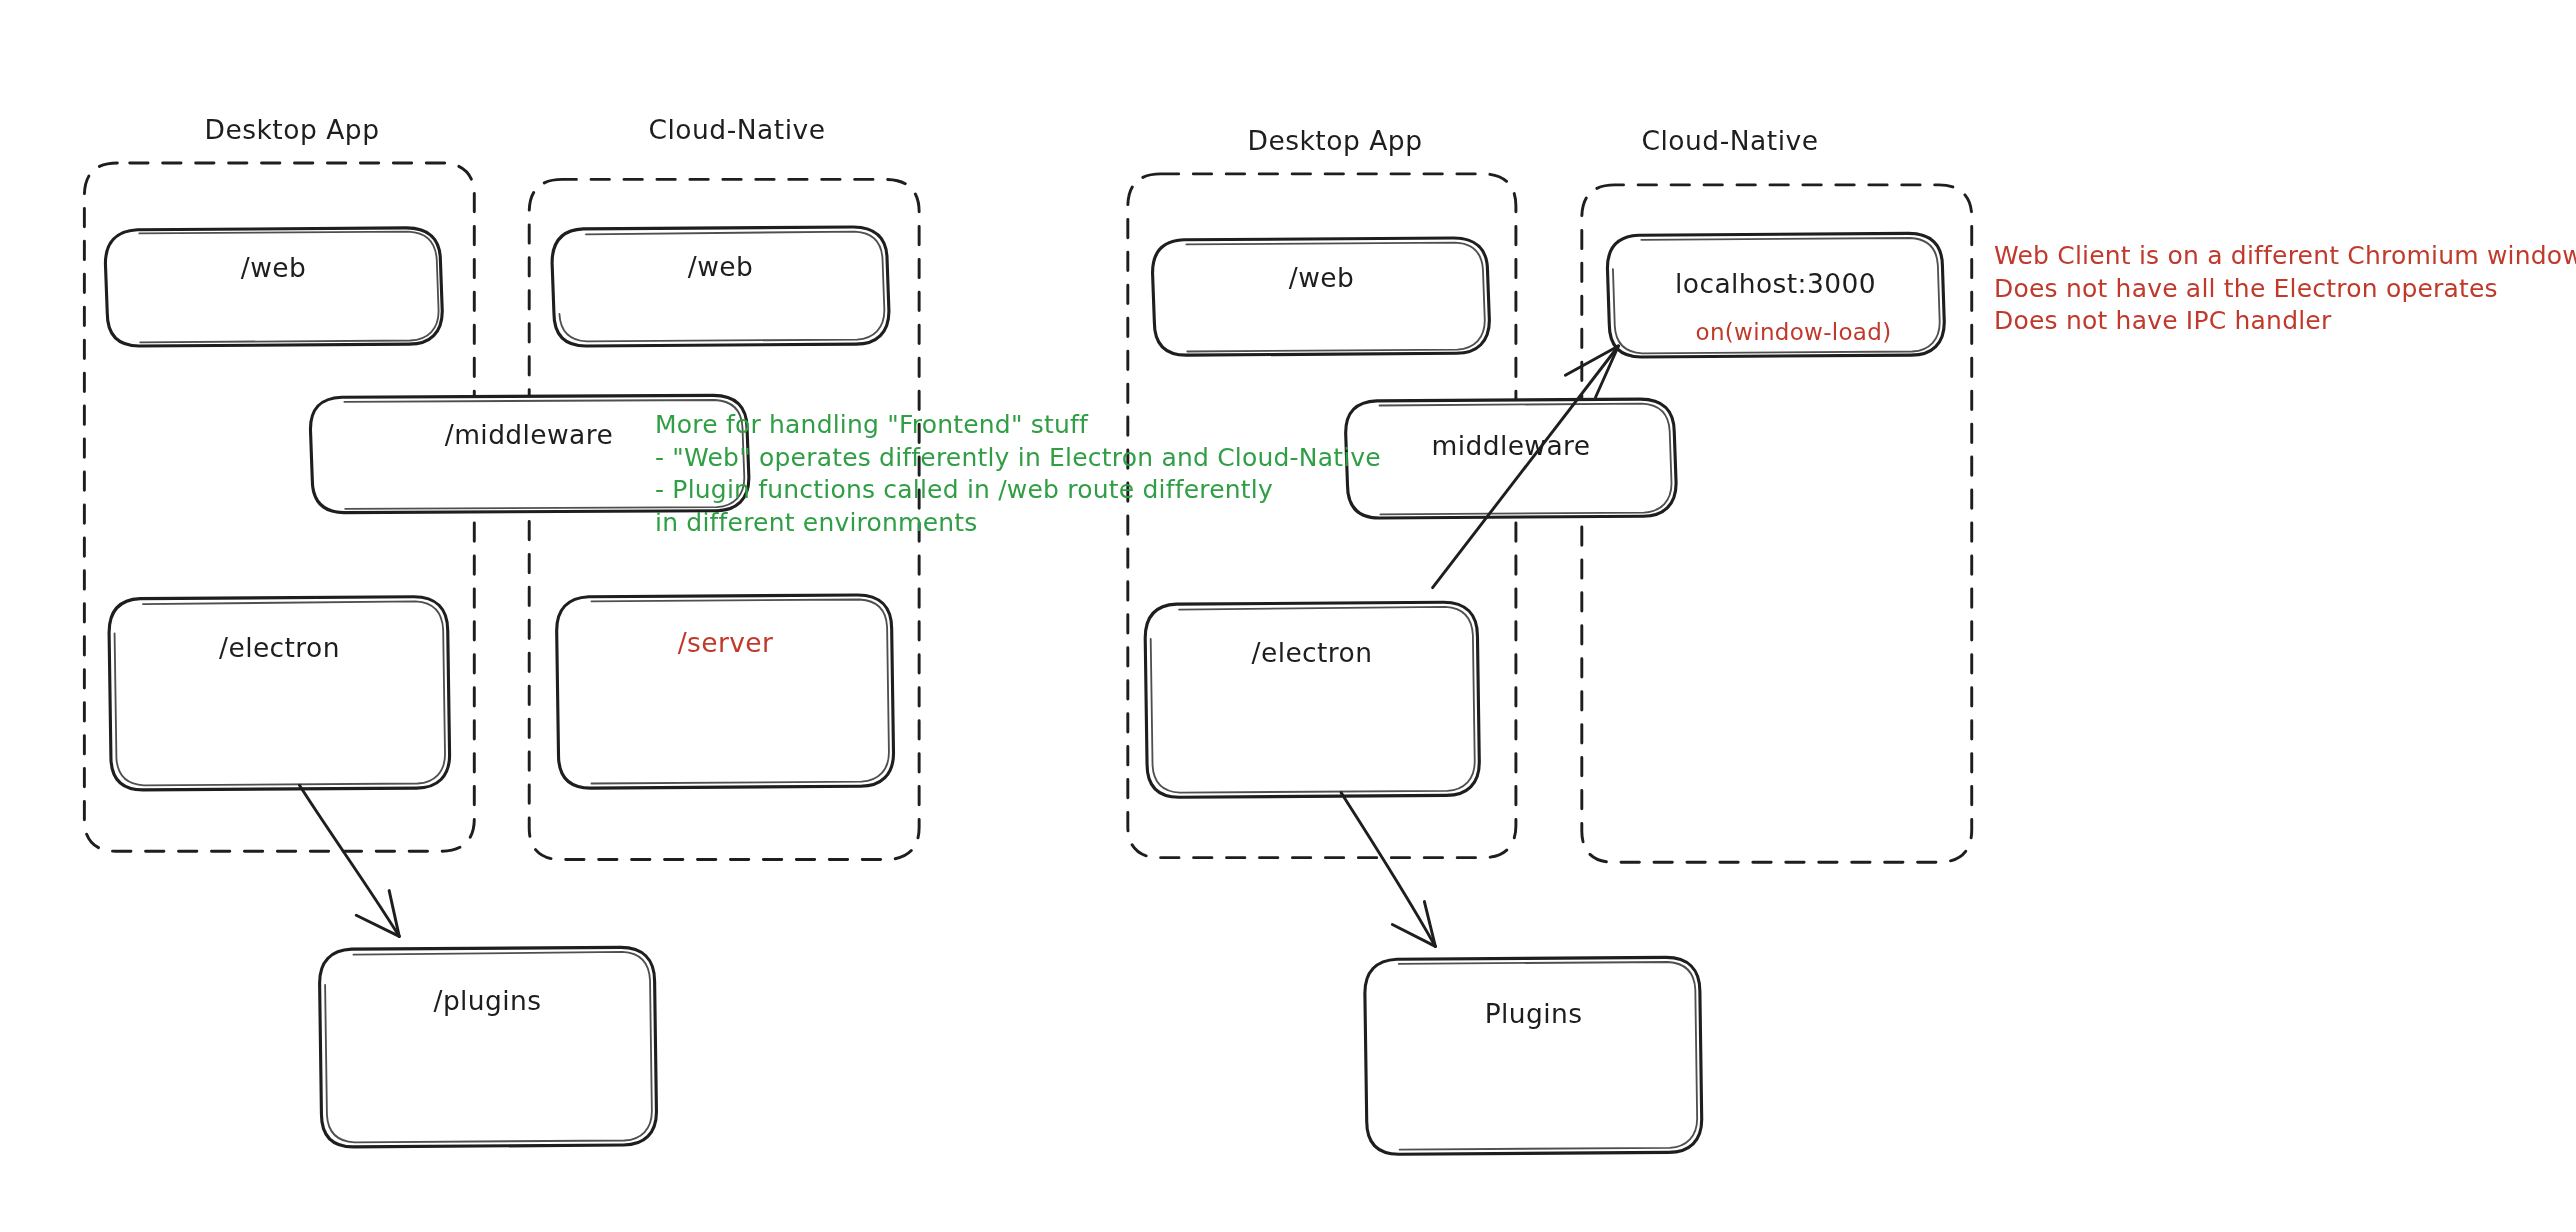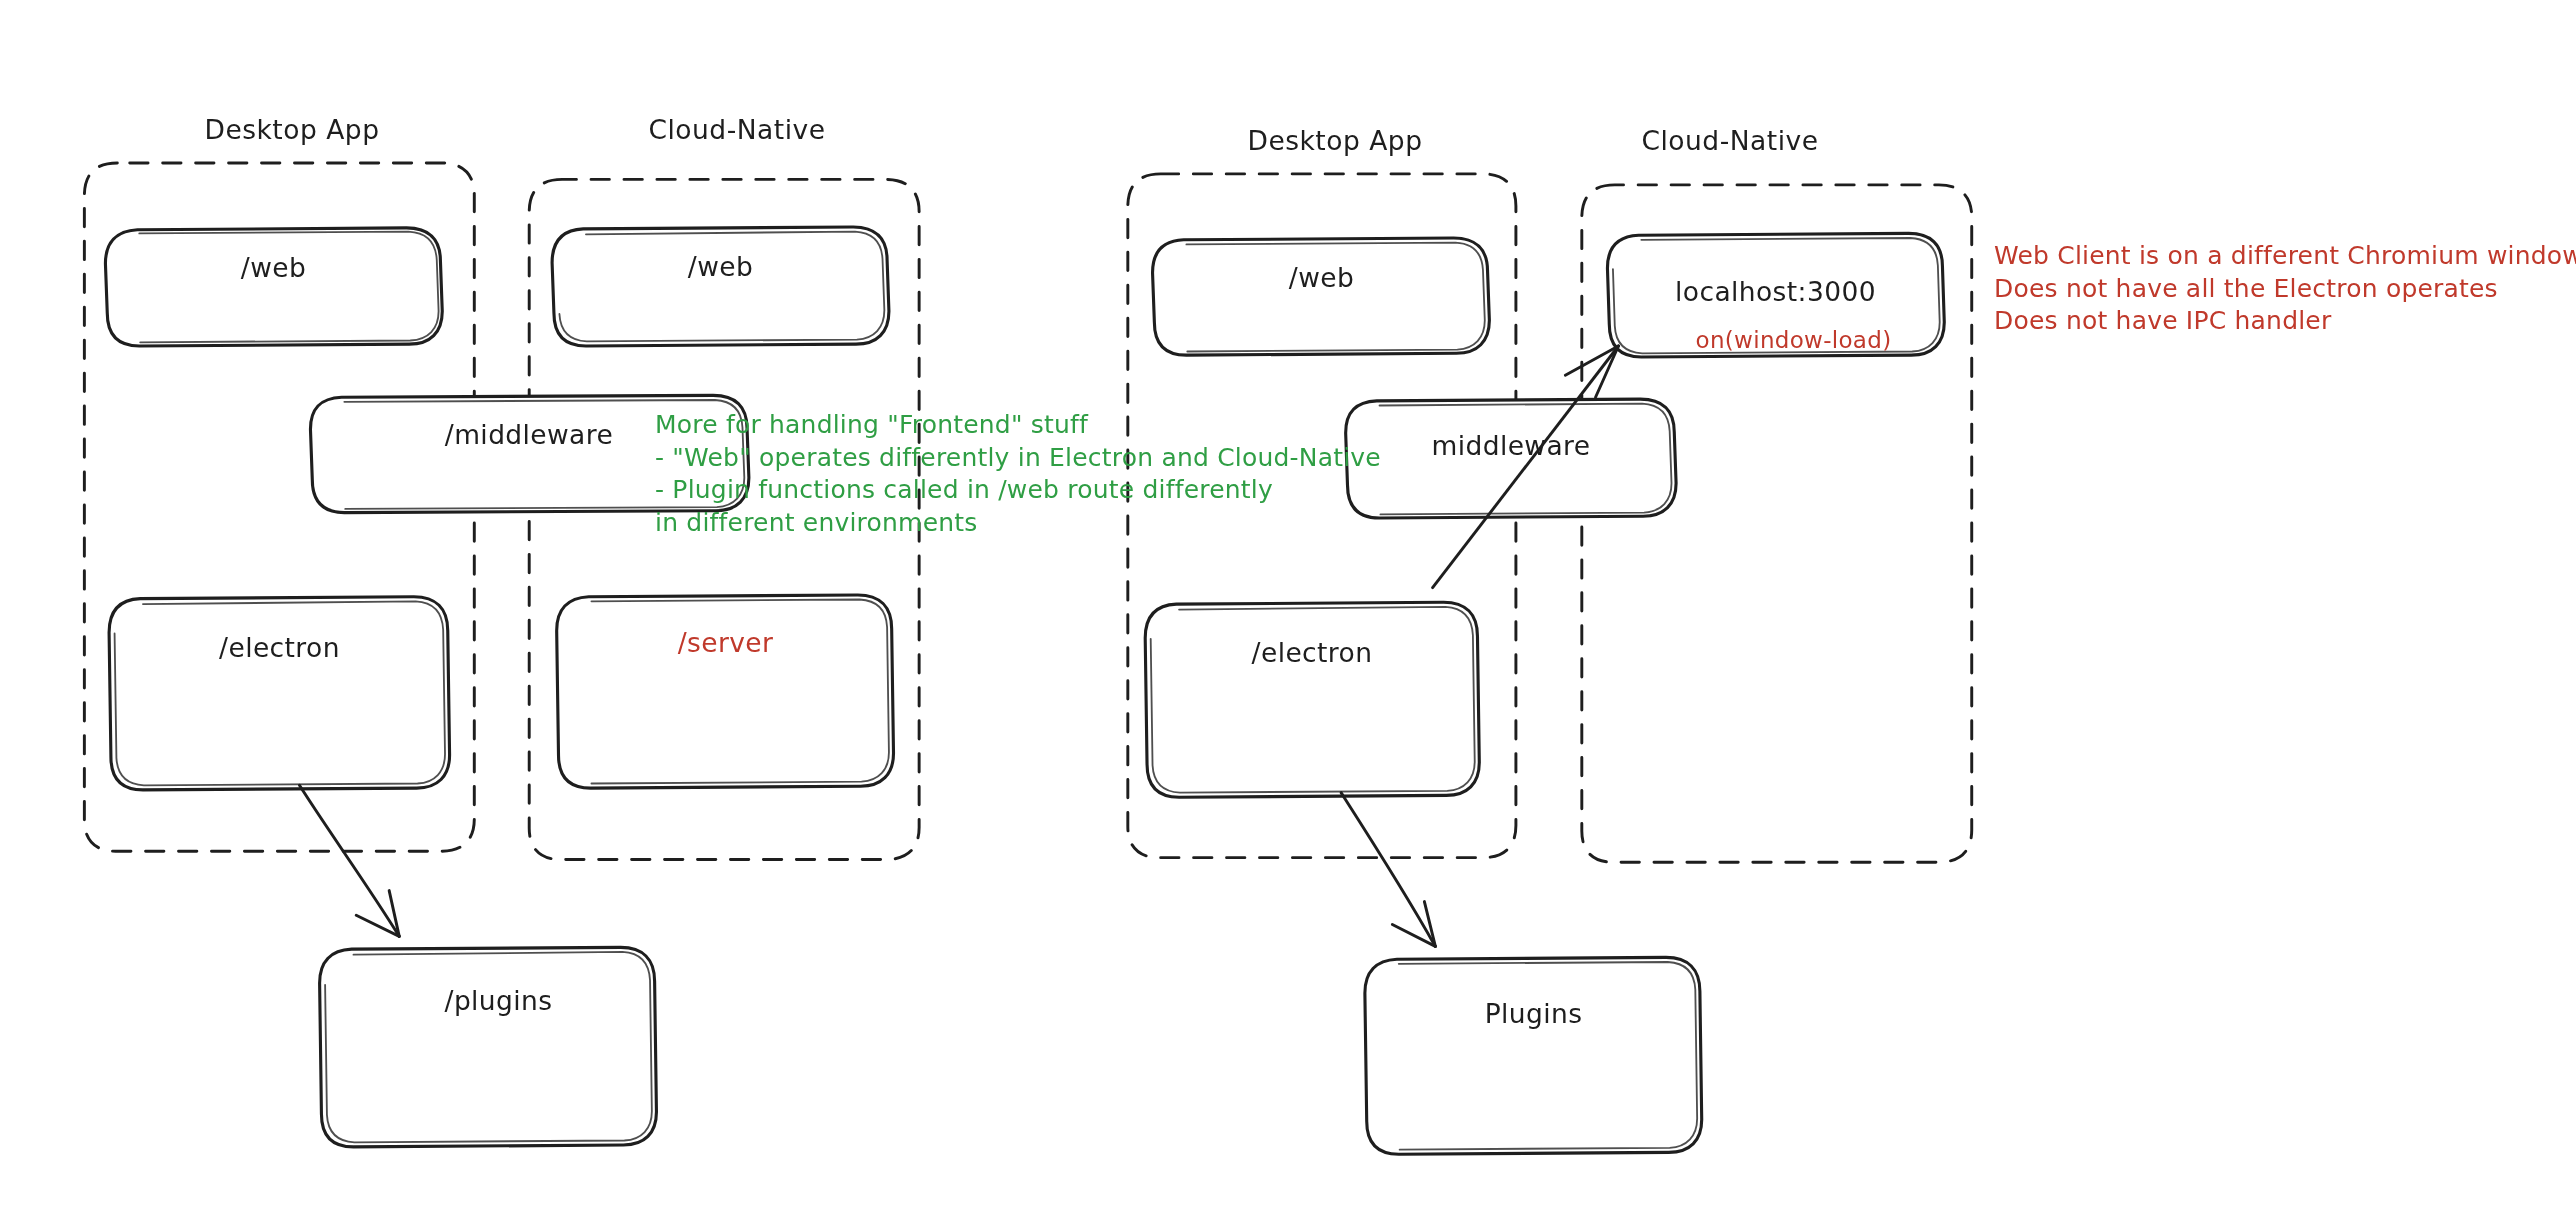--- a/index.html
+++ b/index.html
@@ -249,37 +249,37 @@
   </div>
 
   <div class="node" style="left:109px; top:597px; width:341px; height:193px; padding-top:35px;">
     <span class="node-title t-black">/electron</span>
   </div>
 
   <div class="node" style="left:557px; top:595px; width:337px; height:193px; padding-top:32px;">
     <span class="node-title t-red">/server</span>
   </div>
 
-  <div class="node" style="left:330px; top:947px; width:337px; height:200px; padding-top:38px;">
+  <div class="node" style="left:319px; top:947px; width:337px; height:200px; padding-top:38px;">
     <span class="node-title t-black">/plugins</span>
   </div>
 
   <div class="annot green" style="left:655px; top:409px;"><span>More for handling "Frontend" stuff</span>
 <span>- "Web" operates differently in Electron and Cloud-Native</span>
 <span>- Plugin functions called in /web route differently</span>
 <span>in different environments</span></div>
 
   <div class="group-label" style="left:1322px; top:125px;">Desktop App</div>
   <div class="group-label" style="left:1717px; top:125px;">Cloud-Native</div>
 
   <div class="node" style="left:1153px; top:238px; width:337px; height:117px;">
     <span class="node-title t-black">/web</span>
   </div>
 
-  <div class="node" style="left:1607px; top:233px; width:337px; height:120px; padding-top:22px;justify-content:flex-end;">
+  <div class="node" style="left:1607px; top:233px; width:337px; height:120px; padding-top:35px;">
     <span class="node-title t-black">localhost:3000</span>
     <span class="node-sub t-red">on(window-load)</span>
   </div>
 
   <div class="node" style="left:1346px; top:399px; width:330px; height:135px; padding-top:31px;">
     <span class="node-title t-black">middleware</span>
   </div>
 
   <div class="node" style="left:1145px; top:602px; width:334px; height:195px; padding-top:35px;">
     <span class="node-title t-black">/electron</span>

